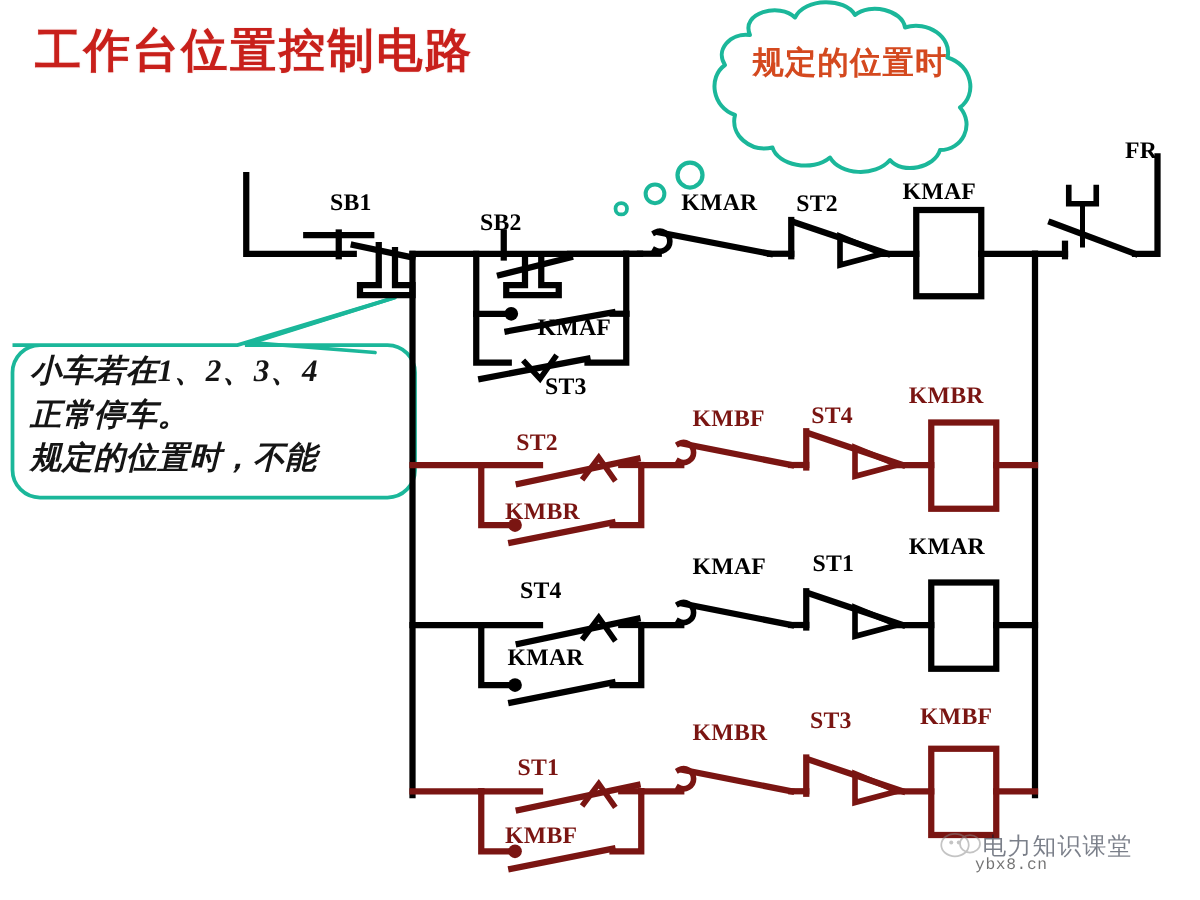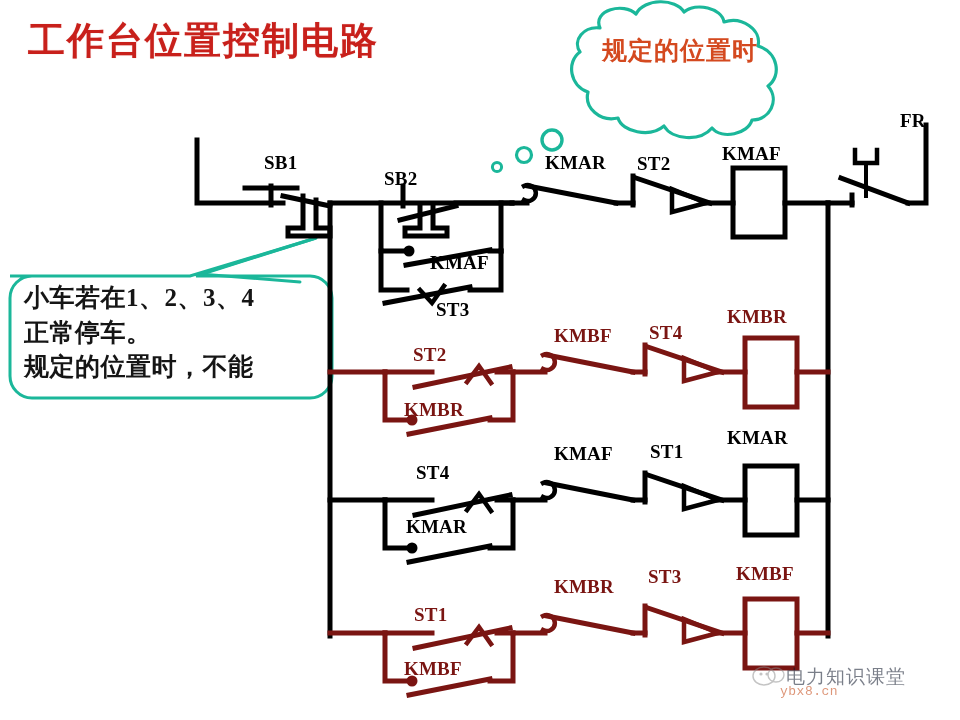--- a/index.html
+++ b/index.html
@@ -52,39 +52,40 @@
   .callout-text{
     position:absolute;
     left:24px; top:281px;
     width:300px;
     font-family:"Liberation Serif", serif;
     font-size:25px;
     font-weight:700;
     color:#151515;
     line-height:1.38;
     letter-spacing:.5px;
+    font-style:italic;
   }
   .callout-text span{display:block;}
 
   .wm{
     position:absolute;
     font-family:"Liberation Sans", sans-serif;
     white-space:nowrap;
     opacity:.55;
   }
   .wm-cn{
     left:786px; top:664px;
     font-size:19px;
     color:#0f172a;
     letter-spacing:1px;
   }
   .wm-url{
     left:780px; top:684px;
     font-size:13px;
-    color:#c2410c;
+    color:#000000;
     font-family:"Liberation Mono", monospace;
     letter-spacing:.5px;
   }
 </style>
 </head>
 <body>
 
 <div id="stage">
 
   <svg id="svgroot" viewBox="0 0 960 720" xmlns="http://www.w3.org/2000/svg">

